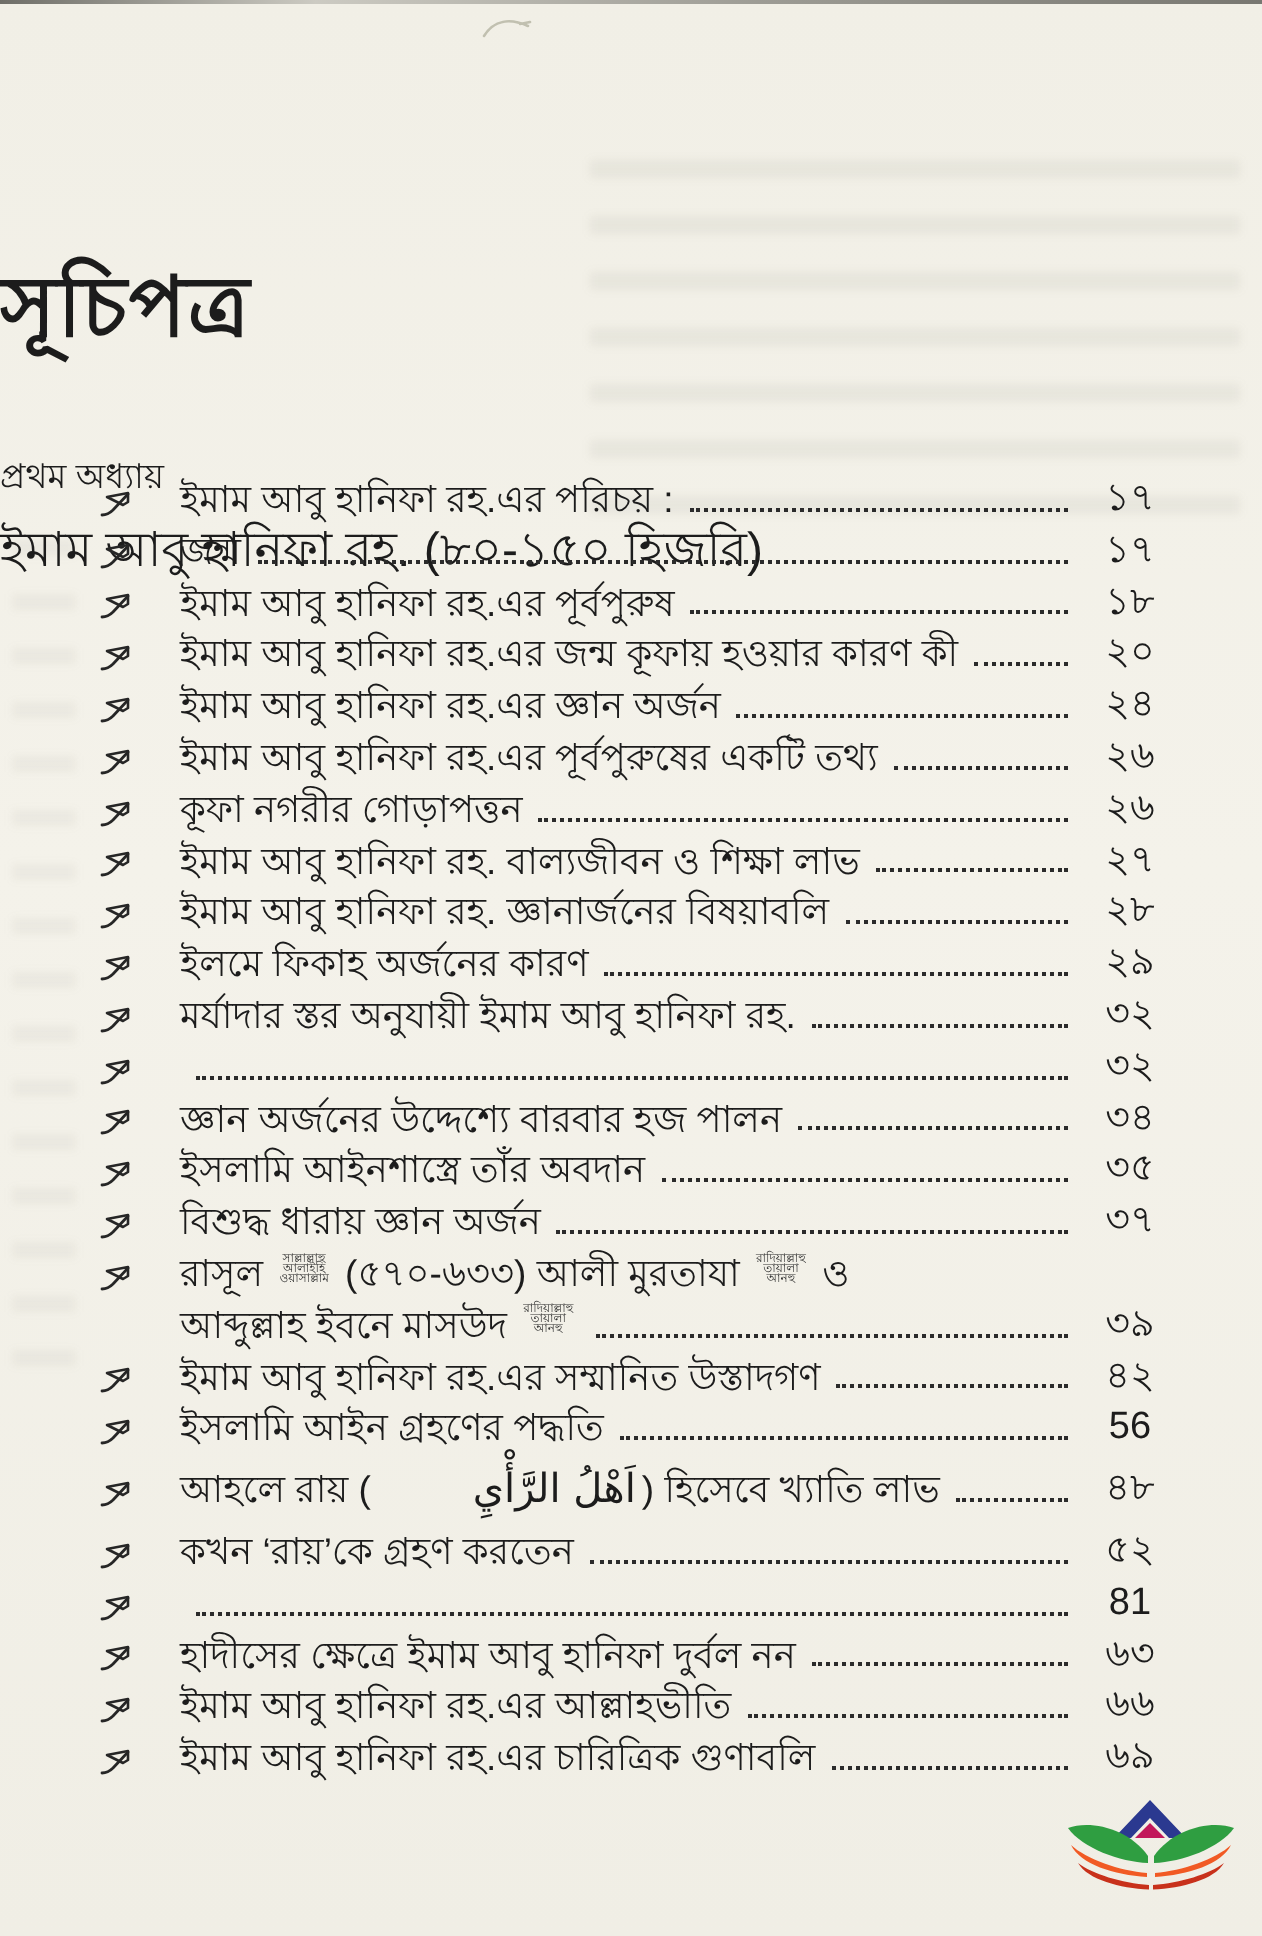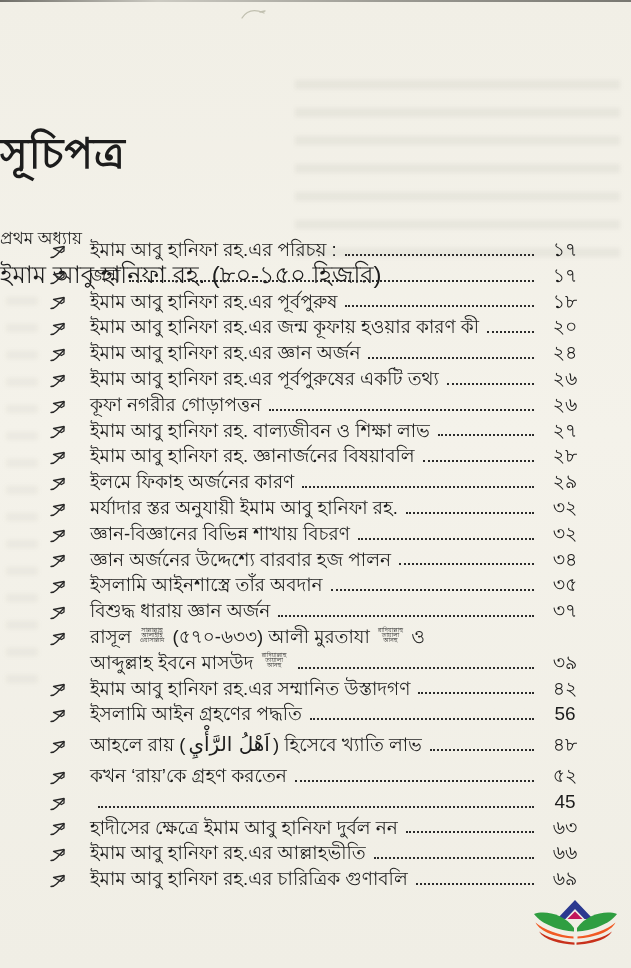--- a/index.html
+++ b/index.html
@@ -38,21 +38,21 @@
   .bullet svg{display:block;}
   .bullet-spacer{flex:0 0 40px;}
   .entry-text{flex:0 0 auto;line-height:25.8px;}
   .leader{flex:1 1 auto;min-width:14px;border-bottom:2px dotted #2b2b2b;margin:0 8px 7px 8px;}
   .pagenum{flex:0 0 46px;text-align:center;line-height:25.8px;font-size:19px;}
   .honorific{
     display:inline-flex;flex-direction:column;vertical-align:middle;
     font-size:6px;line-height:5px;color:#2e2e2e;text-align:center;
     margin:0 3px;transform:translateY(-3px);
   }
-  .arabic{font-size:20px;padding:0 3px;font-family:"DejaVu Sans",sans-serif;}
+  .arabic{font-size:20px;padding:0 3px;font-family:"DejaVu Sans",sans-serif;margin-left:48px;}
   .logo{position:absolute;left:531px;top:898px;width:90px;height:52px;}
 </style>
 </head>
 <body>
 
 <div class="page">
   <div class="top-edge"></div>
   <svg class="pen-mark" viewBox="0 0 28 15">
     <path d="M2 11 C7 3 15 2 24 6 M20 5 L25 4" stroke="#9a9a84" stroke-width="1.3" fill="none" stroke-linecap="round"></path>
   </svg>
@@ -233,21 +233,20 @@
   </div>
       <div class="toc-row">
     <div class="lines">
           <div class="toc-line">
             <span class="bullet">
     <svg width="17" height="15" viewBox="0 0 17 15">
       <path d="M1 13.5 C3.5 13.5 5 12.5 6.5 11 L14 3" stroke="#262626" stroke-width="1.4" fill="none" stroke-linecap="round"></path>
       <path d="M14 2.5 L3.5 4.5 L11.5 8.5 L14 7 Z" fill="none" stroke="#262626" stroke-width="1.3" stroke-linejoin="round"></path>
     </svg>
   </span>
-            <span class="entry-text">জ্ঞান-বিজ্ঞানের বিভিন্ন শাখায় বিচরণ</span>
             <span class="leader"></span>
             <span class="pagenum">৩২</span>
           </div>
         </div>
   </div>
       <div class="toc-row">
     <div class="lines">
           <div class="toc-line">
             <span class="bullet">
     <svg width="17" height="15" viewBox="0 0 17 15">
@@ -385,21 +384,21 @@
       <div class="toc-row">
     <div class="lines">
           <div class="toc-line">
             <span class="bullet">
     <svg width="17" height="15" viewBox="0 0 17 15">
       <path d="M1 13.5 C3.5 13.5 5 12.5 6.5 11 L14 3" stroke="#262626" stroke-width="1.4" fill="none" stroke-linecap="round"></path>
       <path d="M14 2.5 L3.5 4.5 L11.5 8.5 L14 7 Z" fill="none" stroke="#262626" stroke-width="1.3" stroke-linejoin="round"></path>
     </svg>
   </span>
             <span class="leader"></span>
-            <span class="pagenum">45</span>
+            <span class="pagenum">81</span>
           </div>
         </div>
   </div>
       <div class="toc-row">
     <div class="lines">
           <div class="toc-line">
             <span class="bullet">
     <svg width="17" height="15" viewBox="0 0 17 15">
       <path d="M1 13.5 C3.5 13.5 5 12.5 6.5 11 L14 3" stroke="#262626" stroke-width="1.4" fill="none" stroke-linecap="round"></path>
       <path d="M14 2.5 L3.5 4.5 L11.5 8.5 L14 7 Z" fill="none" stroke="#262626" stroke-width="1.3" stroke-linejoin="round"></path>

